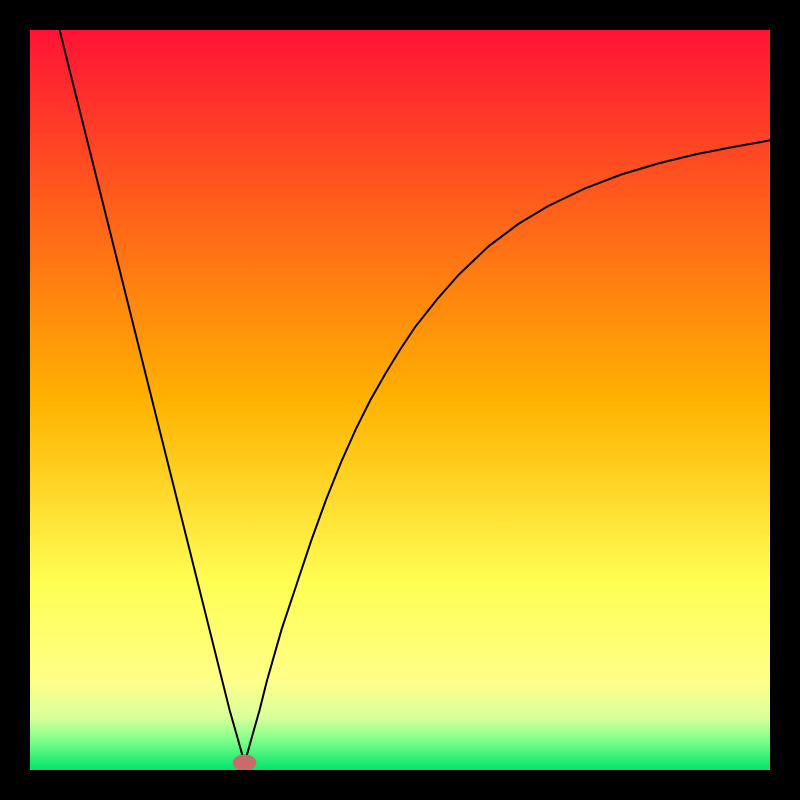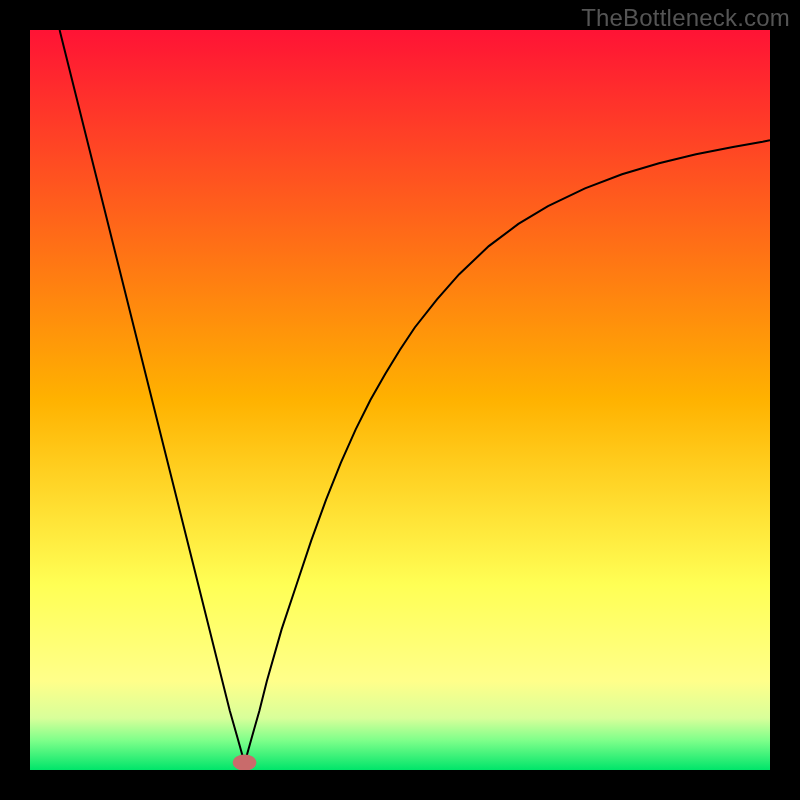--- a/index.html
+++ b/index.html
@@ -35,21 +35,20 @@
     letter-spacing: 0.2px;
     user-select: none;
   }
   svg { display: block; }
 </style>
 </head>
 <body>
 
 <div class="canvas">
 
-  <div class="watermark">TheBottleneck.com</div>
 
   <div class="plot-area">
     <svg id="chart-svg" viewBox="0 0 100 100" preserveAspectRatio="none" width="740" height="740">
       <defs>
         <linearGradient id="bg-grad" x1="0" y1="0" x2="0" y2="1">
             <stop offset="0%" stop-color="#ff1335"></stop>
             <stop offset="50%" stop-color="#ffb200"></stop>
             <stop offset="75%" stop-color="#ffff55"></stop>
             <stop offset="88%" stop-color="#ffff8a"></stop>
             <stop offset="93%" stop-color="#d8ff9a"></stop>

